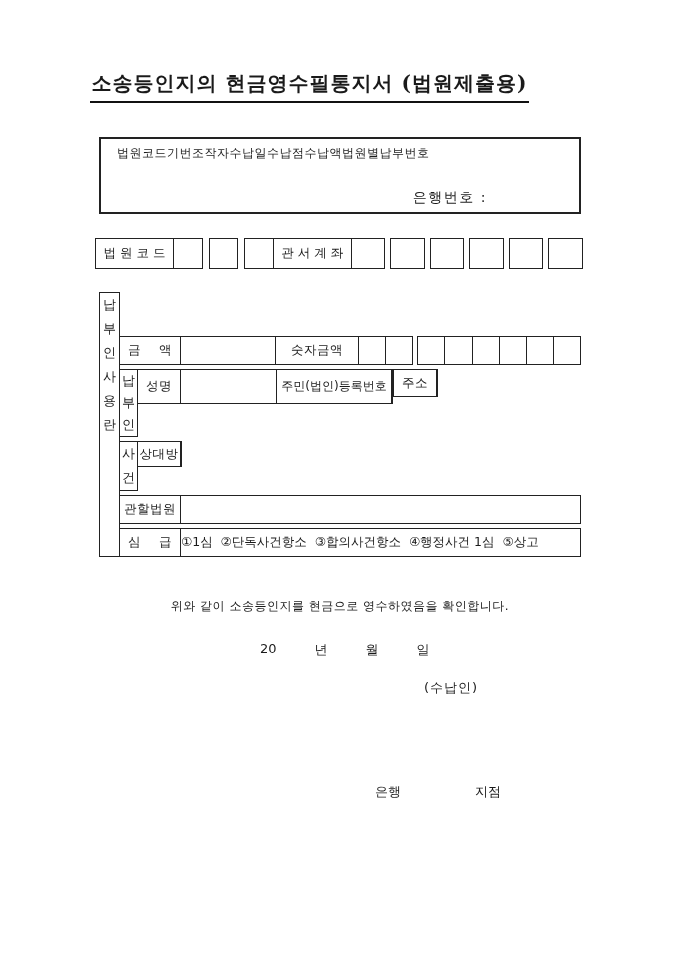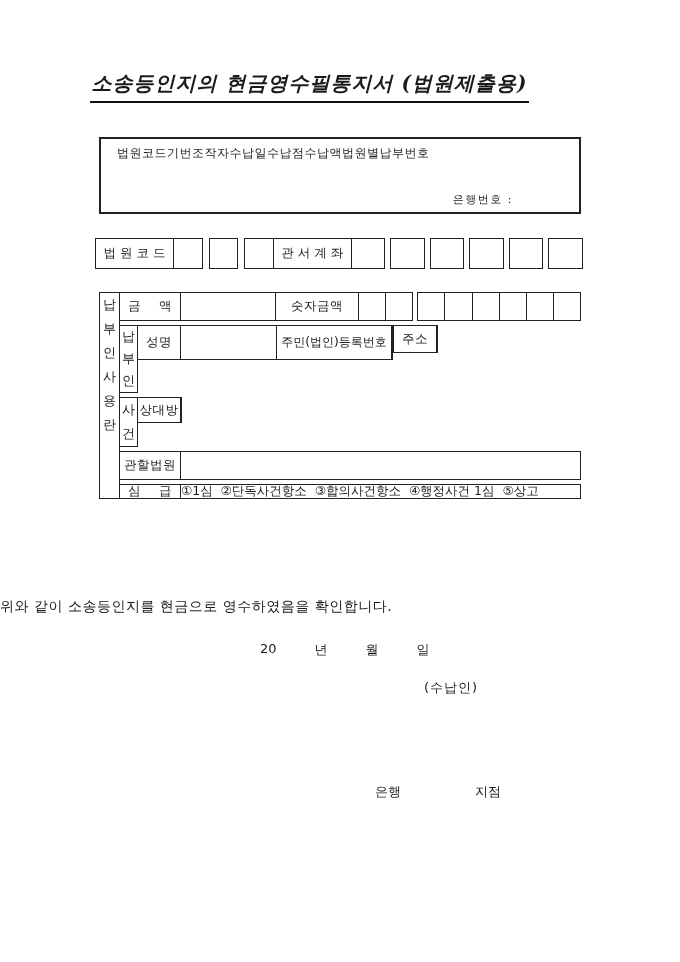--- a/index.html
+++ b/index.html
@@ -6,21 +6,21 @@
   html, body { width: 680px; height: 962px; background: #ffffff; }
   body {
     font-family: "DejaVu Sans", sans-serif;
     color: #1a1a1a;
     position: relative;
     overflow: hidden;
   }
   .abs { position: absolute; }
 
   
-  .title-wrap { top: 70px; left: 0; width: 619px; text-align: center; font-style: italic; }
+  .title-wrap { top: 70px; left: 0; width: 619px; text-align: center; }
   .title {
     display: inline-block;
     font-family: "DejaVu Serif", serif;
     font-weight: bold;
     font-size: 20px;
     letter-spacing: 1px;
     border-bottom: 2.5px solid #111;
     padding: 0 2px 4px 2px;
     white-space: pre;
   }
@@ -29,22 +29,22 @@
   .top-box {
     left: 99px; top: 137px; width: 482px; height: 77px;
     border: 2px solid #222;
   }
   .top-headers {
     display: flex; justify-content: flex-start;
     padding: 6px 16px 0 16px;
     font-size: 12px; letter-spacing: 0.5px;
   }
   .bank-no {
-    position: absolute; right: 66px; bottom: 5px;
-    font-size: 11px; letter-spacing: 1.5px; white-space: pre;
+    position: absolute; right: 92px; bottom: 5px;
+    font-size: 14px; letter-spacing: 1.5px; white-space: pre;
   }
 
   
   .strip { left: 95px; top: 238px; width: 488px; height: 31px; display: flex; }
   .cell {
     border: 1px solid #222; height: 100%;
     display: flex; align-items: center; justify-content: center;
     background: #fff;
   }
   .s-label { width: 80px; font-size: 12.5px; white-space: pre; }
@@ -58,21 +58,21 @@
   .main-table { left: 99px; top: 292px; width: 482px; display: flex; }
   .outer-col {
     width: 21px; border: 1.5px solid #222;
     display: flex; align-items: flex-start; justify-content: center;
   }
   .vtext {
     width: 14px; word-break: break-all; text-align: center;
     font-size: 13px; line-height: 24px; white-space: normal;
   }
   .vtext.tight { line-height: 22px; }
-  .rows { flex: 1; display: flex; flex-direction: column; margin-left: -1px; }
+  .rows { flex: 1; display: flex; flex-direction: column; margin-left: -1px; margin-top: 44px; }
   .rgap { height: 4px; }
   .row { display: flex; }
   .lbl { font-size: 12.5px; white-space: pre; letter-spacing: 0.5px; }
   .r1 { height: 29px; }
   .w-amt-label { width: 62px; }
   .w-val { width: 96px; }
   .w-num-label { width: 84px; }
   .digits { flex: 1; display: flex; }
   .d-cell { flex: 1; margin-left: -1px; }
   .d-cell.grp { margin-left: 4px; }
@@ -81,29 +81,29 @@
   .inner-col { width: 19px; display: flex; align-items: flex-start; justify-content: center; }
   .g-rows { flex: 1; display: flex; margin-left: -1px; }
   .r-name { height: 35px; }
   .r-addr { height: 28px; }
   .r-case { height: 26px; }
   .w-g-label { width: 44px; }
   .w-g-val { width: 97px; }
   .w-id-label { width: 116px; font-size: 12px; letter-spacing: 0; }
   .flex1 { flex: 1; }
   .r-court { height: 29px; }
-  .r-inst { height: 15px; border-radius: 10px; }
+  .r-inst { height: 29px; border-radius: 10px; }
   .w-wide-label { width: 62px; }
   .inst-opts {
     flex: 1; justify-content: flex-start;
     padding-left: 0; font-size: 12.5px; white-space: pre;
   }
 
   
-  .confirm { top: 598px; left: 0; width: 680px; text-align: left; font-size: 14px; letter-spacing: 0.5px; }
+  .confirm { top: 598px; left: 0; width: 680px; text-align: center; font-size: 12px; letter-spacing: 0.5px; }
   .date-line { top: 641px; left: 260px; display: flex; font-size: 13px; }
   .date-line span { margin-right: 38px; }
   .receiver { top: 679px; left: 424px; font-size: 13px; letter-spacing: 1px; }
   .bank-line { top: 783px; left: 0; width: 680px; font-size: 13px; }
   .bank-label { position: absolute; left: 375px; }
   .branch-label { position: absolute; left: 475px; }
 </style>
 </head>
 <body>
 

